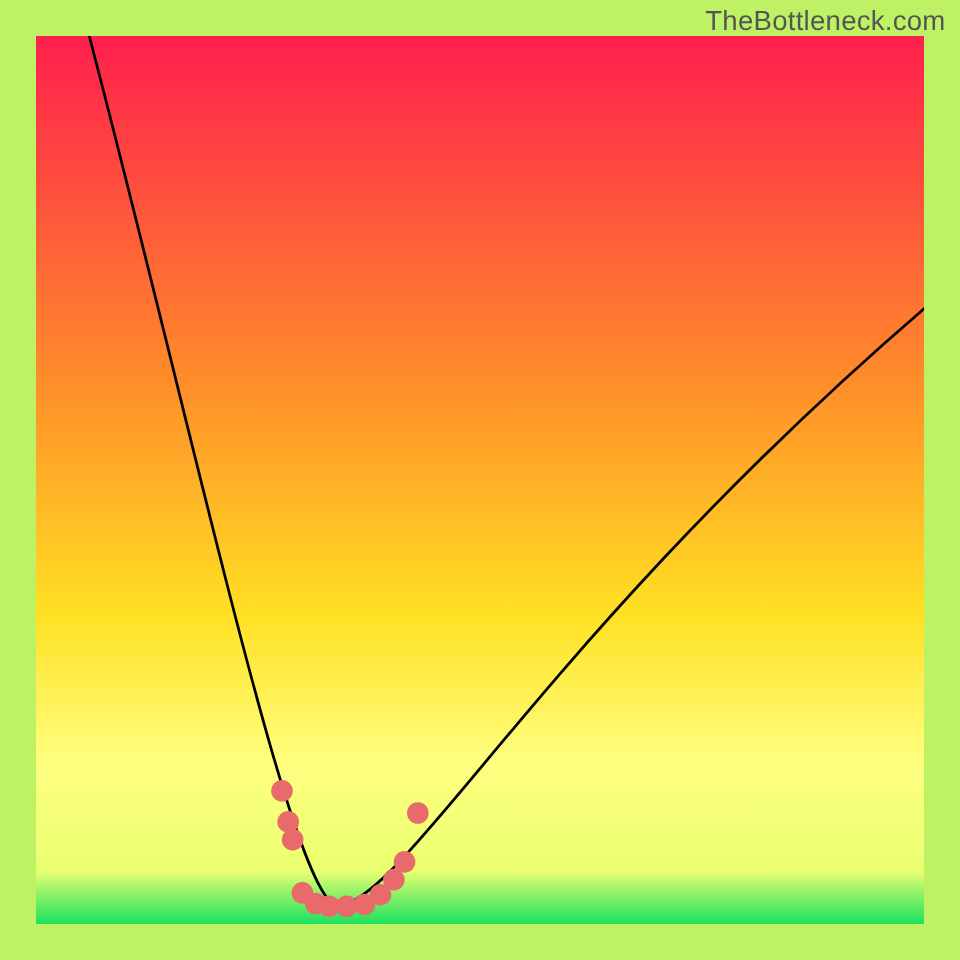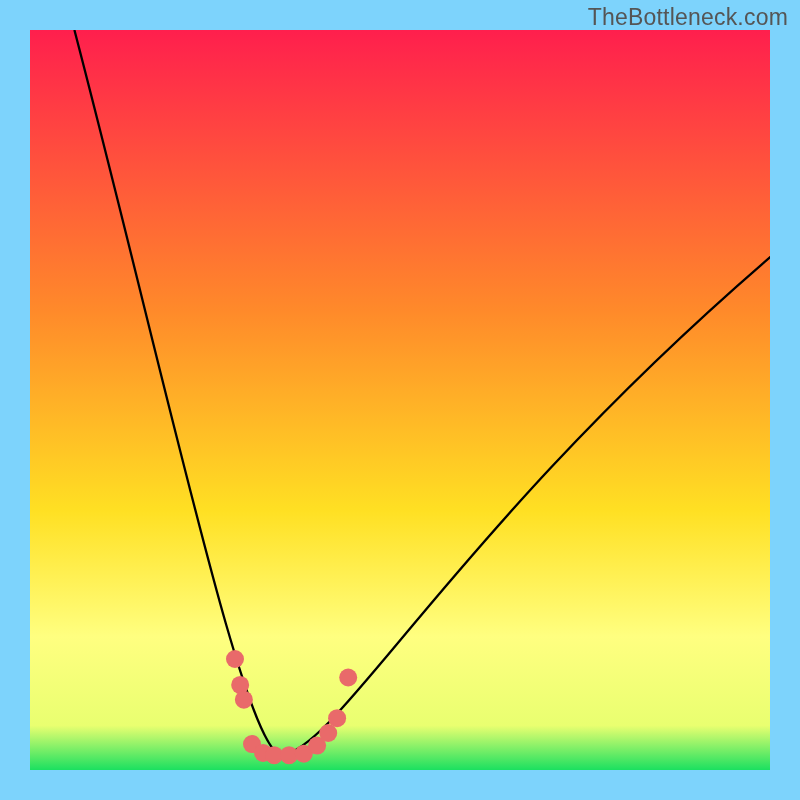--- a/index.html
+++ b/index.html
@@ -6,21 +6,21 @@
     margin: 0;
     padding: 0;
     width: 800px;
     height: 800px;
     overflow: hidden;
     font-family: Arial, sans-serif;
   }
   .outer-frame {
     width: 800px;
     height: 800px;
-    background: #7dd3fc;
+    background: #bef264;
     position: relative;
   }
   .watermark {
     position: absolute;
     top: 4px;
     right: 12px;
     color: #555;
     font-size: 23px;
     font-weight: 500;
     z-index: 10;

